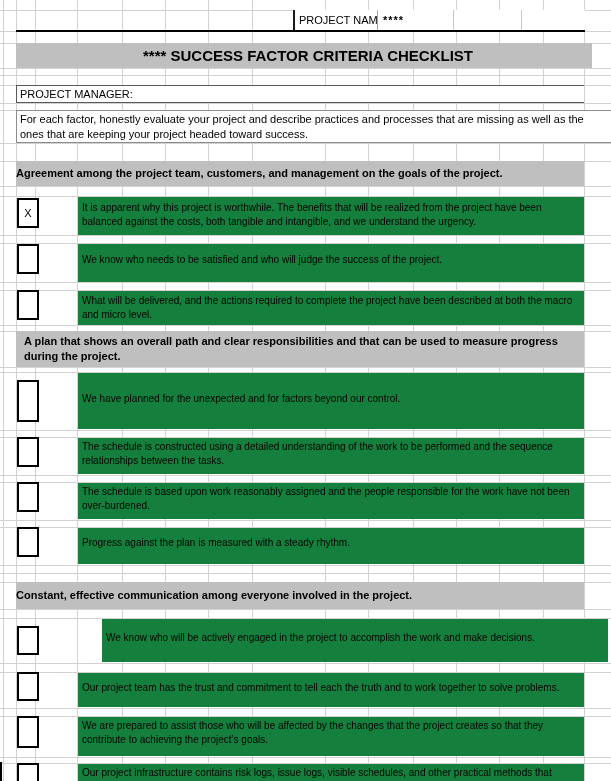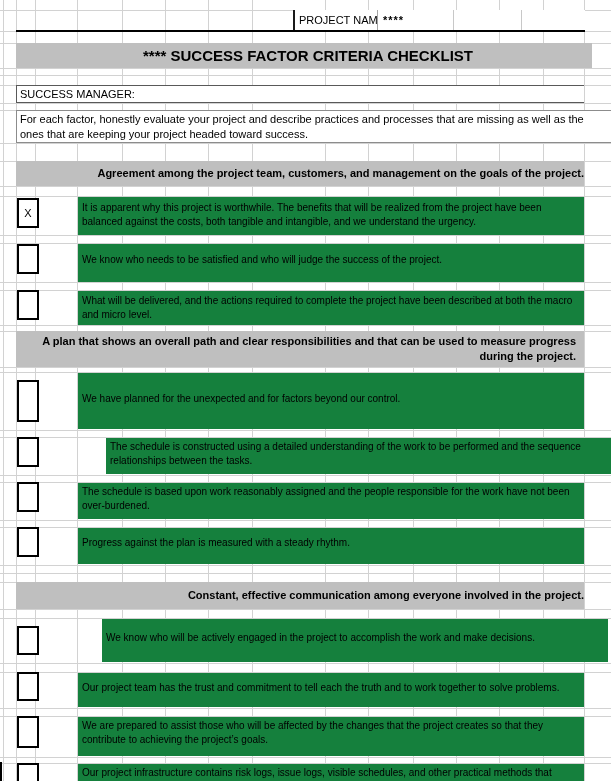--- a/index.html
+++ b/index.html
@@ -7,21 +7,21 @@
     position:relative;width:611px;height:781px;overflow:hidden;background:#ffffff;
     font-family:"Liberation Sans","DejaVu Sans",sans-serif;color:#000;
   }
   .vline,.hline{position:absolute;background:#d2d2d2;}
   .vline{width:1px;top:0;height:781px;}
   .hline{height:1px;left:0;width:611px;}
   .cell{position:absolute;background:#fff;font-size:11px;line-height:20px;white-space:nowrap;overflow:hidden;box-sizing:border-box;}
   .thick{position:absolute;background:#000;}
   .band{
     position:absolute;left:16px;width:568px;background:#bfbfbf;
-    font-weight:bold;font-size:11px;text-align:right;box-sizing:border-box;
+    font-weight:bold;font-size:11px;text-align:left;box-sizing:border-box;
   }
   .maintitle{
     position:absolute;left:16px;top:43px;width:568px;height:25px;background:#bfbfbf;
     font-weight:bold;font-size:15px;line-height:25px;text-align:center;padding-left:8px;
   }
   .pmrow{
     position:absolute;left:16px;top:85px;width:568px;height:18px;background:#fff;
     border:1px solid #595959;border-right:none;box-sizing:border-box;
     font-size:11px;line-height:16px;padding-left:3px;
   }
@@ -103,21 +103,21 @@
 
   <div class="cell" style="left:293px;top:10px;width:84px;height:20px;padding-left:4px;border-left:2px solid #1a1a1a;">PROJECT NAME:</div>
   <div class="cell starcell" style="left:377px;top:10px;width:76px;height:20px;padding-left:5px;border-left:1px solid #a6a6a6;">****</div>
   <div class="cell" style="left:453px;top:10px;width:68px;height:20px;border-left:1px solid #c8c8c8;"></div>
   <div class="cell" style="left:521px;top:10px;width:64px;height:20px;border-left:1px solid #c8c8c8;"></div>
   <div class="thick" style="left:16px;top:30px;width:569px;height:2px;"></div>
 
   <div class="maintitle">**** SUCCESS FACTOR CRITERIA CHECKLIST</div>
 
   <div class="pmrow">
-    <span>SUCCESS MANAGER:</span>
+    <span>PROJECT MANAGER:</span>
   </div>
 
   <div class="instr" style="white-space:normal;">For each factor, honestly evaluate your project and describe practices and processes that are missing as well as the ones that are keeping your project headed toward success.</div>
 
   <div class="band" style="top:161px;height:25px;line-height:25px;">Agreement among the project team, customers, and management on the goals of the project.</div>
 
   <div class="cb" style="top:198px;height:30px;">X</div>
   <div class="desc" style="top:197px;height:38px;padding-top:4px;">It is apparent why this project is worthwhile. The benefits that will be realized from the project have been balanced against the costs, both tangible and intangible, and we understand the urgency.</div>
 
   <div class="cb" style="top:244px;height:30px;"></div>
@@ -125,21 +125,21 @@
 
   <div class="cb" style="top:290px;height:30px;"></div>
   <div class="desc" style="top:291px;height:34px;padding-top:3px;">What will be delivered, and the actions required to complete the project have been described at both the macro and micro level.</div>
 
   <div class="band" style="top:331px;height:36px;line-height:15px;padding:3px 8px 0 8px;white-space:normal;">A plan that shows an overall path and clear responsibilities and that can be used to measure progress during the project.</div>
 
   <div class="cb" style="top:380px;height:42px;"></div>
   <div class="desc" style="top:373px;height:56px;padding-top:19px;">We have planned for the unexpected and for factors beyond our control.</div>
 
   <div class="cb" style="top:437px;height:30px;"></div>
-  <div class="desc" style="top:438px;height:36px;padding-top:2px;margin-left:28px;">The schedule is constructed using a detailed understanding of the work to be performed and the sequence relationships between the tasks.</div>
+  <div class="desc" style="top:438px;height:36px;padding-top:2px;">The schedule is constructed using a detailed understanding of the work to be performed and the sequence relationships between the tasks.</div>
 
   <div class="cb" style="top:482px;height:30px;"></div>
   <div class="desc" style="top:483px;height:36px;padding-top:2px;">The schedule is based upon work reasonably assigned and the people responsible for the work have not been over-burdened.</div>
 
   <div class="cb" style="top:527px;height:30px;"></div>
   <div class="desc" style="top:528px;height:36px;padding-top:8px;">Progress against the plan is measured with a steady rhythm.</div>
 
   <div class="band" style="top:582px;height:27px;line-height:27px;">Constant, effective communication among everyone involved in the project.</div>
 
   <div class="cb" style="top:626px;height:29px;"></div>

